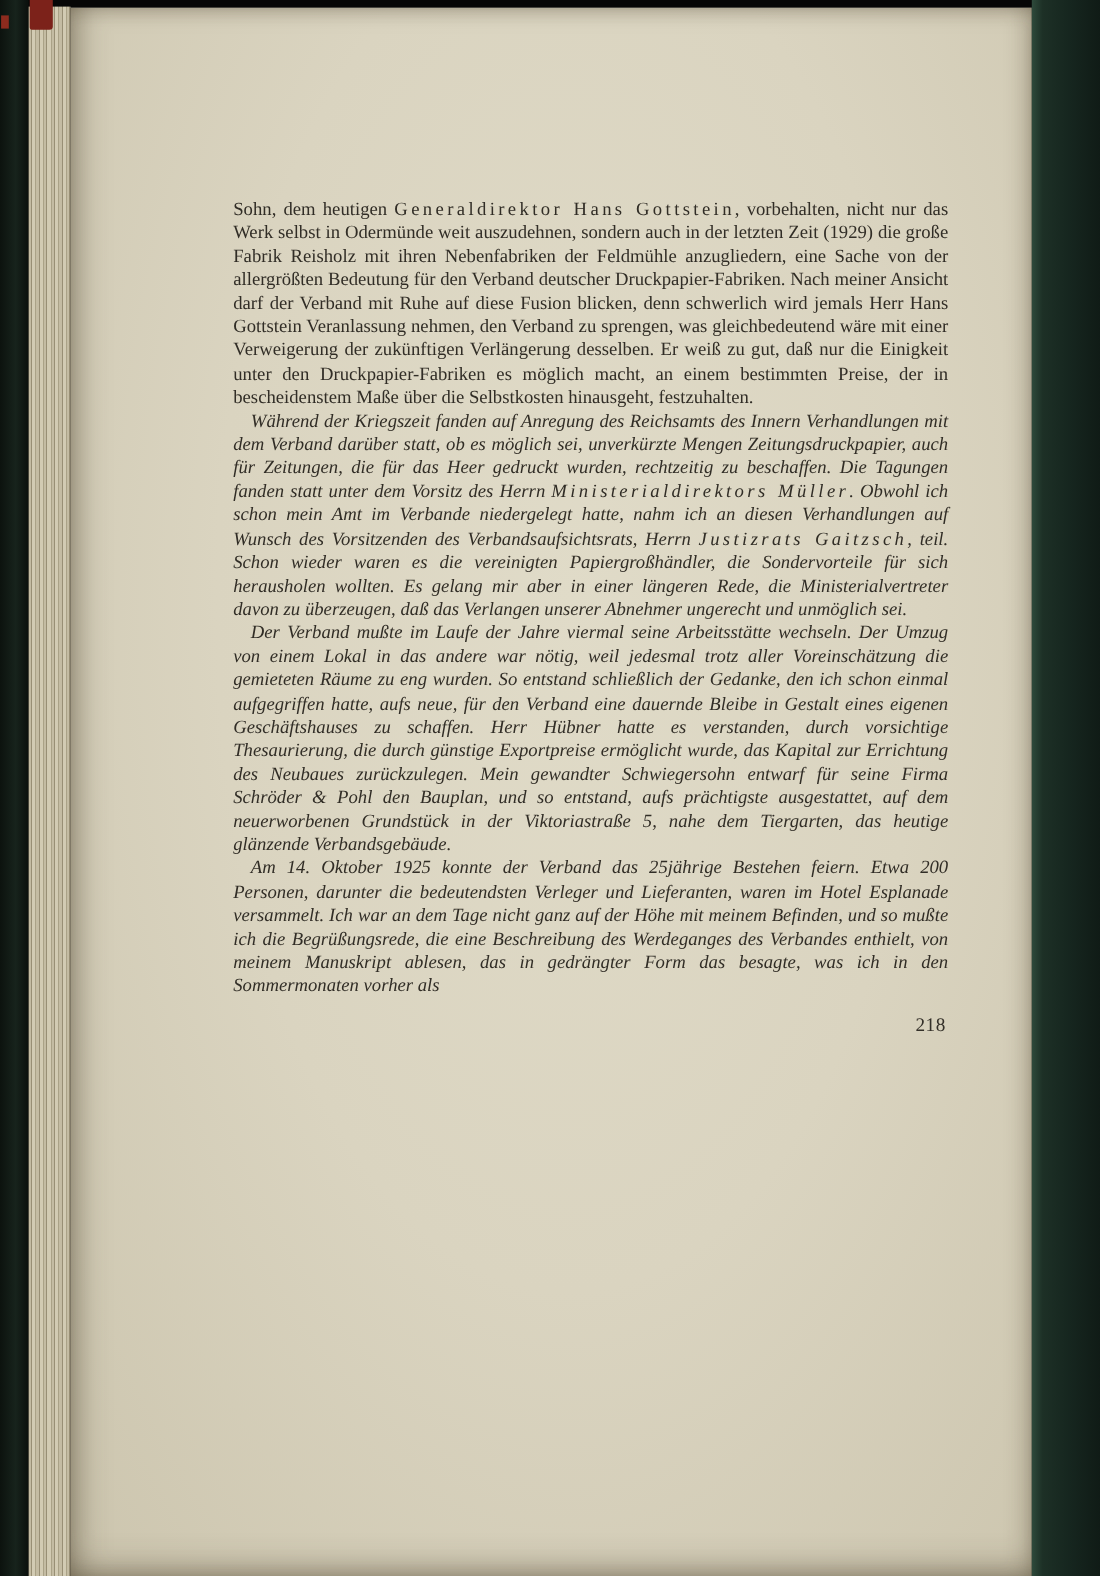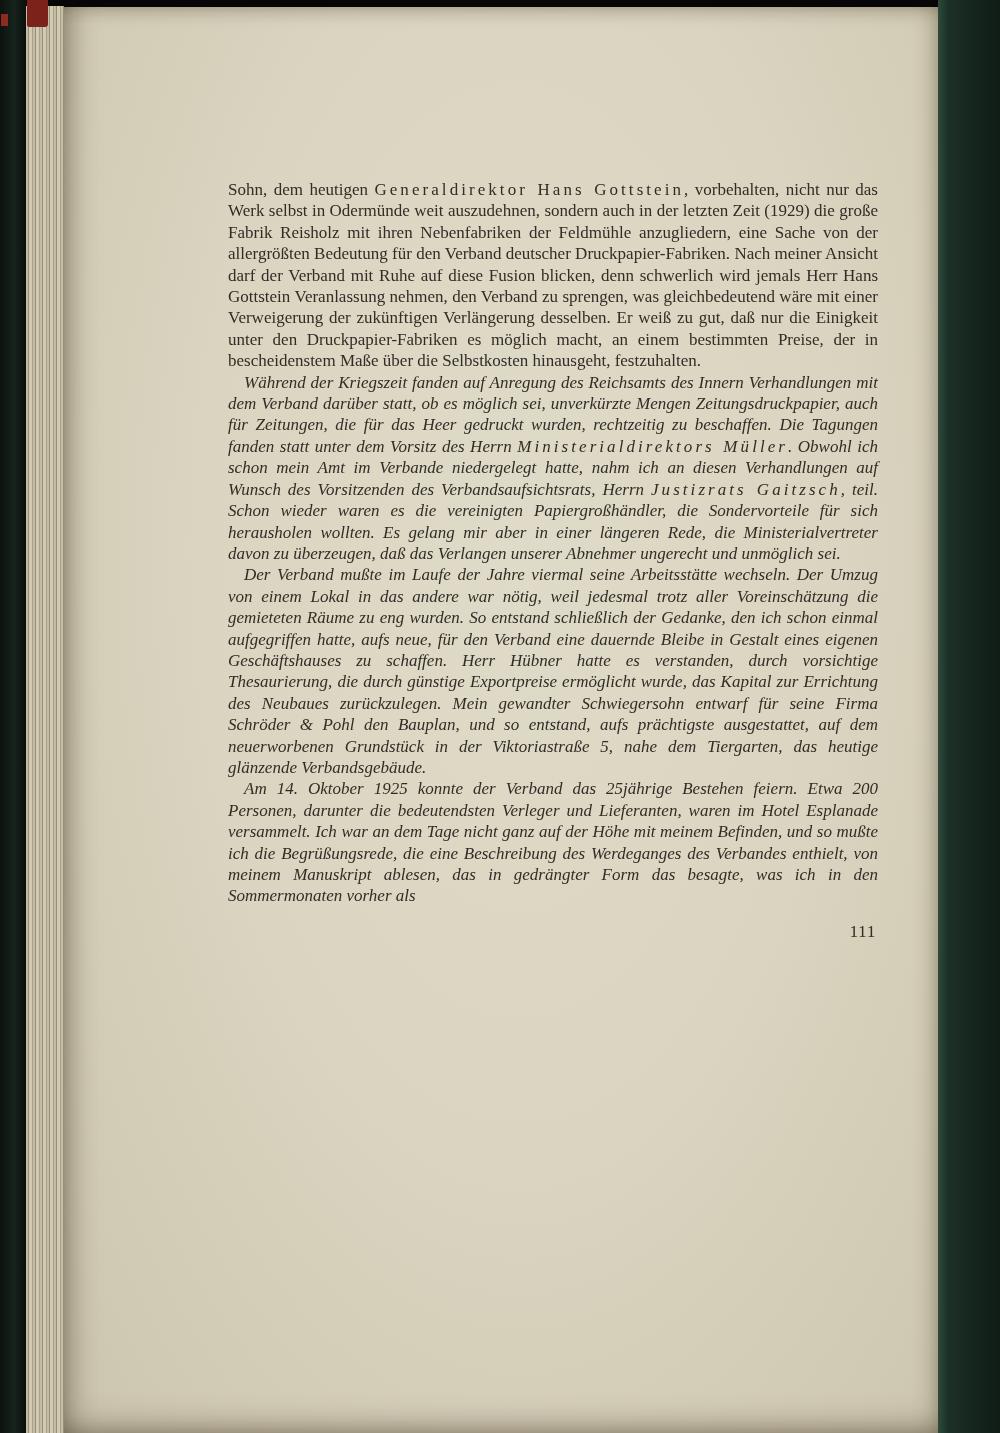--- a/index.html
+++ b/index.html
@@ -46,21 +46,21 @@
       inset 0 10px 18px -12px rgba(70, 60, 40, .32);
   }
 
   
   .binding-right {
     position: absolute; right: 0; top: 0; width: 62px; height: 100%;
     background: linear-gradient(90deg, #2e4a3b 0%, #1d3026 16%, #16261f 55%, #101b16 100%);
   }
 
   .text-block {
-    position: absolute; left: 164px; top: 172px; width: 650px;
+    position: absolute; left: 148px; top: 172px; width: 650px;
     color: #312d26;
     font-size: 17px;
     line-height: 21.4px;
     text-align: justify;
   }
   .para { margin: 0; }
   .para.indent { text-indent: 16px; font-style: italic; }
   .spaced { letter-spacing: .18em; }
 
   .page-number {
@@ -83,18 +83,18 @@
   <div class="red-mark"></div>
 
   <div class="paper">
     <div class="text-block">
       <div>
           <p class="para"><span>Sohn, dem heutigen </span><span class="spaced">Generaldirektor Hans Gottstein</span><span>, vorbehalten, nicht nur das Werk selbst in Odermünde weit auszudehnen, sondern auch in der letzten Zeit (1929) die große Fabrik Reisholz mit ihren Nebenfabriken der Feldmühle anzugliedern, eine Sache von der allergrößten Bedeutung für den Verband deutscher Druckpapier-Fabriken. Nach meiner Ansicht darf der Verband mit Ruhe auf diese Fusion blicken, denn schwerlich wird jemals Herr Hans Gottstein Veranlassung nehmen, den Verband zu sprengen, was gleichbedeutend wäre mit einer Verweigerung der zukünftigen Verlängerung desselben. Er weiß zu gut, daß nur die Einigkeit unter den Druckpapier-Fabriken es möglich macht, an einem bestimmten Preise, der in bescheidenstem Maße über die Selbstkosten hinausgeht, festzuhalten.</span></p>
           <p class="para indent"><span>Während der Kriegszeit fanden auf Anregung des Reichsamts des Innern Verhandlungen mit dem Verband darüber statt, ob es möglich sei, unverkürzte Mengen Zeitungsdruckpapier, auch für Zeitungen, die für das Heer gedruckt wurden, rechtzeitig zu beschaffen. Die Tagungen fanden statt unter dem Vorsitz des Herrn </span><span class="spaced">Ministerialdirektors Müller</span><span>. Obwohl ich schon mein Amt im Verbande niedergelegt hatte, nahm ich an diesen Verhandlungen auf Wunsch des Vorsitzenden des Verbandsaufsichtsrats, Herrn </span><span class="spaced">Justizrats Gaitzsch</span><span>, teil. Schon wieder waren es die vereinigten Papiergroßhändler, die Sondervorteile für sich herausholen wollten. Es gelang mir aber in einer längeren Rede, die Ministerialvertreter davon zu überzeugen, daß das Verlangen unserer Abnehmer ungerecht und unmöglich sei.</span></p>
           <p class="para indent"><span>Der Verband mußte im Laufe der Jahre viermal seine Arbeitsstätte wechseln. Der Umzug von einem Lokal in das andere war nötig, weil jedesmal trotz aller Voreinschätzung die gemieteten Räume zu eng wurden. So entstand schließlich der Gedanke, den ich schon einmal aufgegriffen hatte, aufs neue, für den Verband eine dauernde Bleibe in Gestalt eines eigenen Geschäftshauses zu schaffen. Herr Hübner hatte es verstanden, durch vorsichtige Thesaurierung, die durch günstige Exportpreise ermöglicht wurde, das Kapital zur Errichtung des Neubaues zurückzulegen. Mein gewandter Schwiegersohn entwarf für seine Firma Schröder &amp; Pohl den Bauplan, und so entstand, aufs prächtigste ausgestattet, auf dem neuerworbenen Grundstück in der Viktoriastraße 5, nahe dem Tiergarten, das heutige glänzende Verbandsgebäude.</span></p>
           <p class="para indent"><span>Am 14. Oktober 1925 konnte der Verband das 25jährige Bestehen feiern. Etwa 200 Personen, darunter die bedeutendsten Verleger und Lieferanten, waren im Hotel Esplanade versammelt. Ich war an dem Tage nicht ganz auf der Höhe mit meinem Befinden, und so mußte ich die Begrüßungsrede, die eine Beschreibung des Werdeganges des Verbandes enthielt, von meinem Manuskript ablesen, das in gedrängter Form das besagte, was ich in den Sommermonaten vorher als</span></p>
         </div>
-      <div class="page-number">111</div>
+      <div class="page-number">218</div>
     </div>
   </div>
 
   <div class="binding-right"></div>
 </div>
 
 </body></html>

